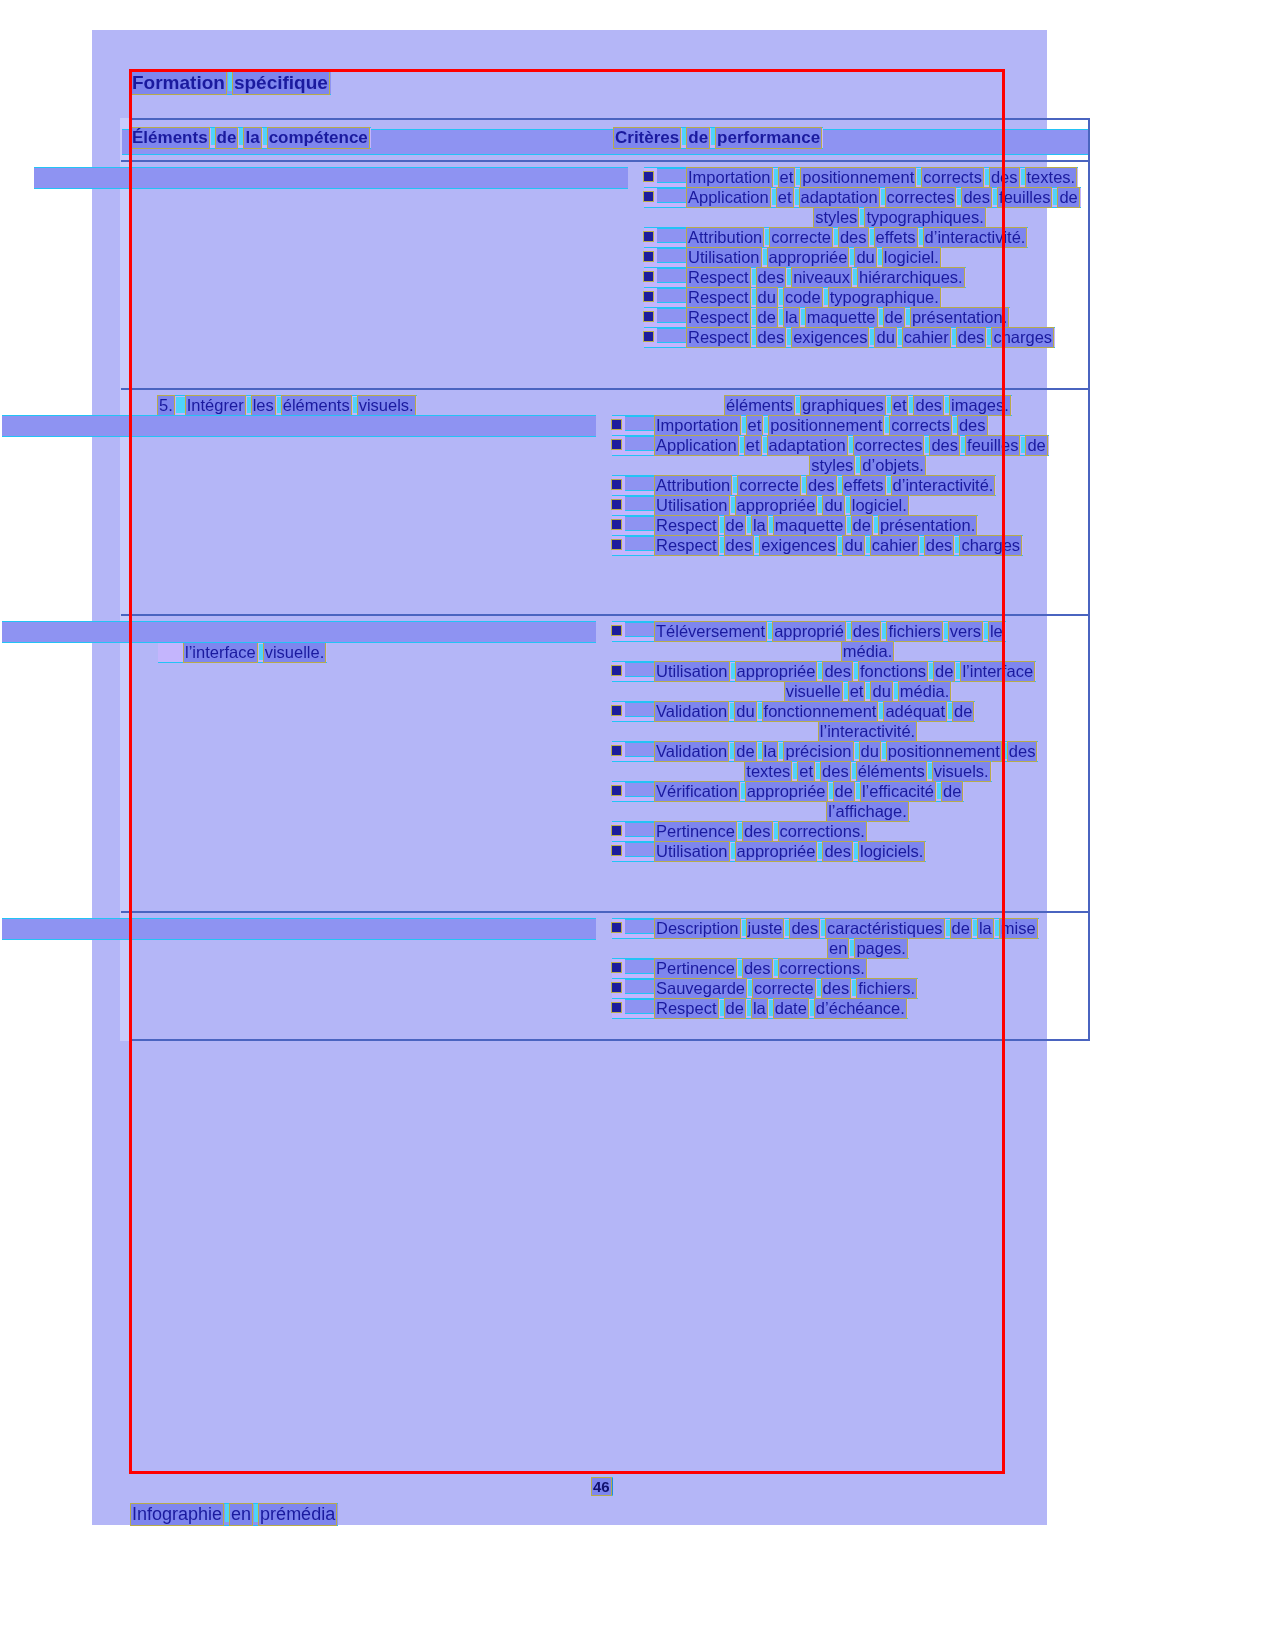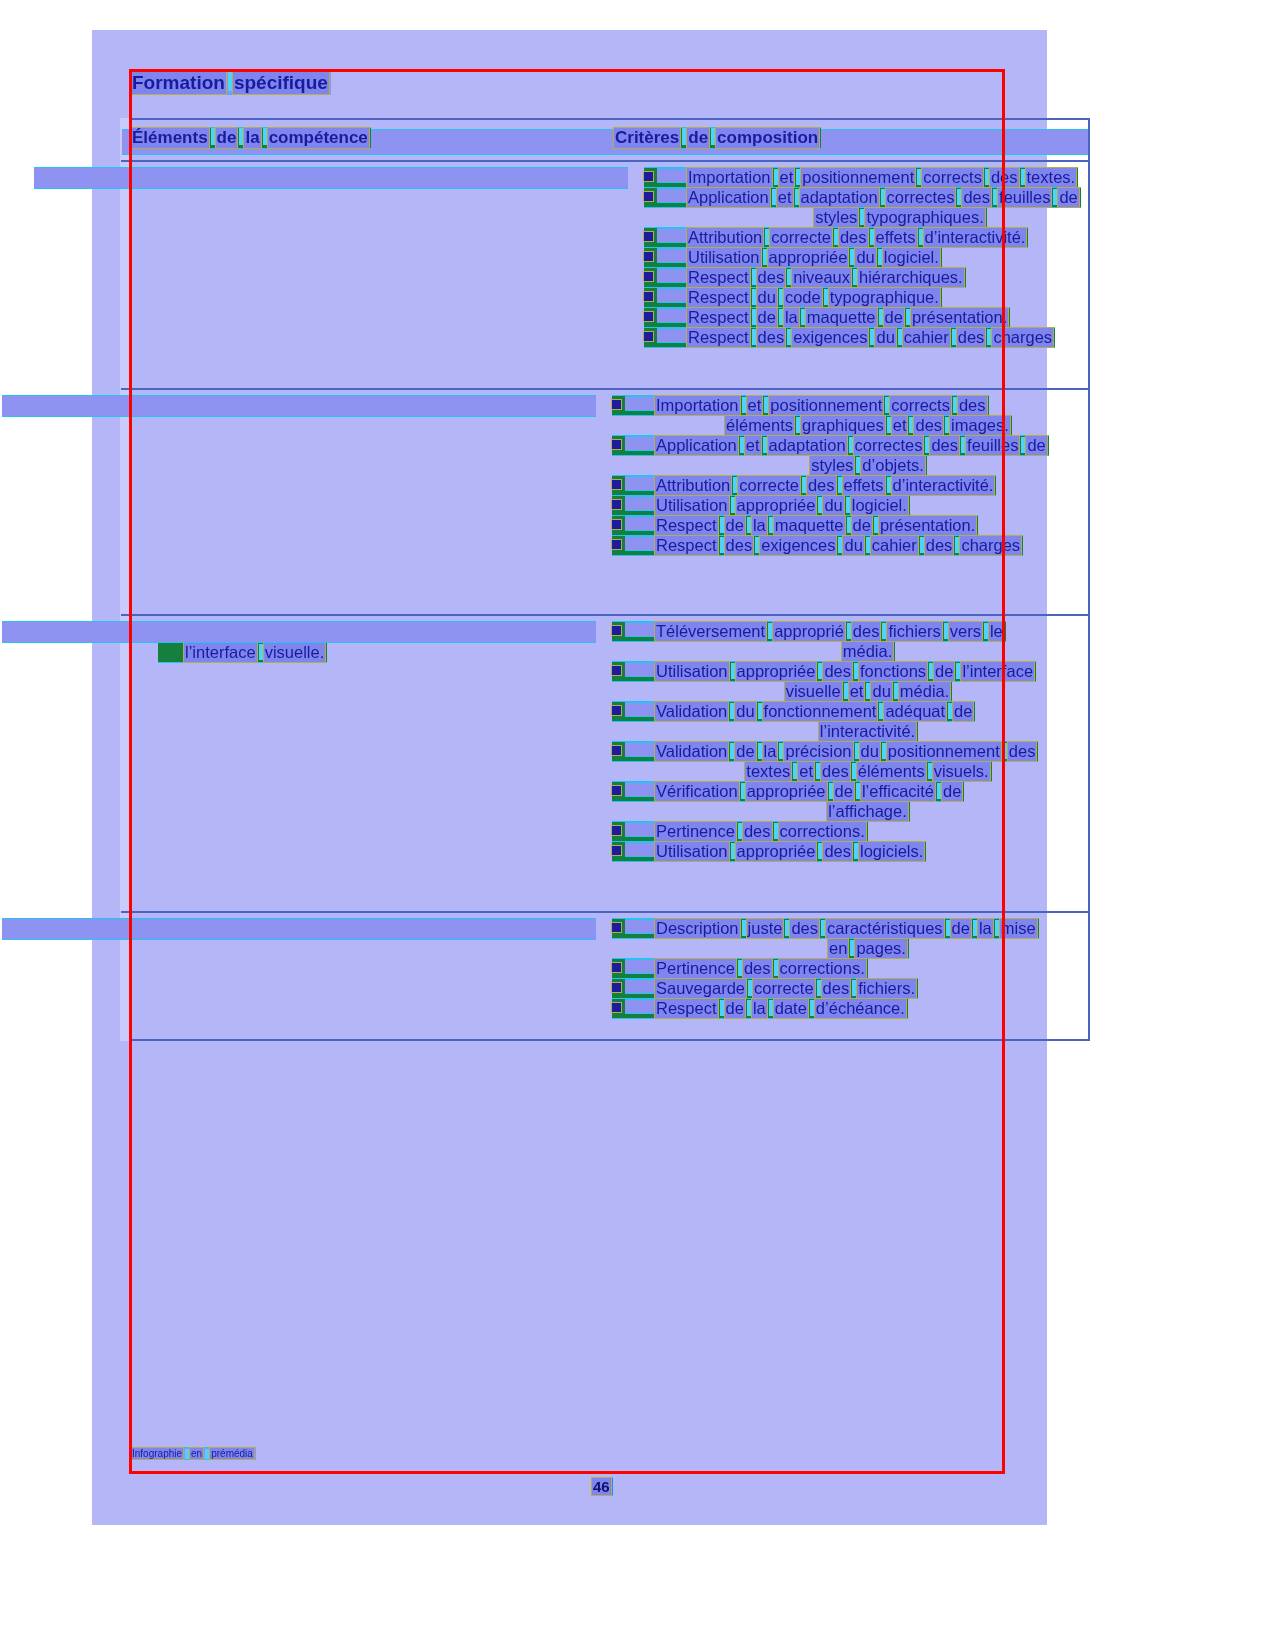--- a/index.html
+++ b/index.html
@@ -24,21 +24,21 @@
 
   
   #table-outline{
     position:absolute;left:120px;top:118px;width:970px;height:923px;
     border:2px solid #4a64c0;box-sizing:border-box;z-index:5;
   }
   .line{
     position:relative;
     white-space:nowrap;
     color:#1a1a9e;
-    background:#15803d;
+    background:#c4b5fd;
     box-shadow:0 1px 0 #23c3f5, 0 -1px 0 #23c3f5;
     display:inline-block;
   }
   .w{
     display:inline-block;
     background:#7e86ee;
     outline:1px solid #b7ab4b;
     margin-right:2px;
     padding:0 1px;
   }
@@ -82,21 +82,21 @@
     box-shadow:0 1px 0 #23c3f5,0 -1px 0 #23c3f5;vertical-align:1px;}
   .cont{display:block;margin-left:43px;text-align:center;}
 
   
   .leadstrip{
     position:absolute;left:-610px;width:594px;height:20px;background:#8e93f2;
     box-shadow:0 1px 0 #23c3f5,0 -1px 0 #23c3f5;z-index:-1;
   }
 
   
-  #footer-left{position:absolute;left:131px;top:1448px;font-size:10px;z-index:25;text-align:center;}
+  #footer-left{position:absolute;left:131px;top:1504px;font-size:18px;z-index:25;text-align:center;}
   #footer-page{position:absolute;left:592px;top:1478px;font-size:15px;font-weight:bold;z-index:25;}
   #footer-page .line{background:#1f8fe0;color:#10106e;}
   #footer-left .line{background:#8e93f2;}
 
   
   .edge-strip{position:absolute;left:120px;top:118px;width:9px;height:923px;background:#c9cbfb;z-index:6;}
 </style>
 </head>
 <body>
 
@@ -108,21 +108,21 @@
   <span class="line"><span class="w">Formation</span><span class="sp"></span><span class="w">spécifique</span></span>
 </div>
 
 <div id="table-outline"></div>
 
 <div class="hdr-band" style="top:130px;"></div>
 <div class="hdr-left">
   <span class="line"><span class="w">Éléments</span><span class="sp"></span><span class="w">de</span><span class="sp"></span><span class="w">la</span><span class="sp"></span><span class="w">compétence</span></span>
 </div>
 <div class="hdr-right">
-  <span class="line"><span class="w">Critères</span><span class="sp"></span><span class="w">de</span><span class="sp"></span><span class="w">composition</span></span>
+  <span class="line"><span class="w">Critères</span><span class="sp"></span><span class="w">de</span><span class="sp"></span><span class="w">performance</span></span>
 </div>
 
 <div class="rowsep" style="top:160px;"></div>
 <div class="rowsep" style="top:388px;"></div>
 <div class="rowsep" style="top:614px;"></div>
 <div class="rowsep" style="top:911px;"></div>
 
 <div id="rows-host">
     <div class="elem" style="left: 129px; top: 168px;">
       <div class="ln"><span class="line"><span class="w">4.</span><span class="sp"></span><span class="sp"></span><span class="w">Intégrer</span><span class="sp"></span><span class="w">les</span><span class="sp"></span><span class="w">textes.</span></span></div>
@@ -137,24 +137,24 @@
       <div class="item"><span class="line"><span class="bullet"></span><span class="bulletpad"></span><span class="w">Utilisation</span><span class="sp"></span><span class="w">appropriée</span><span class="sp"></span><span class="w">du</span><span class="sp"></span><span class="w">logiciel.</span></span></div>
       <div class="item"><span class="line"><span class="bullet"></span><span class="bulletpad"></span><span class="w">Respect</span><span class="sp"></span><span class="w">des</span><span class="sp"></span><span class="w">niveaux</span><span class="sp"></span><span class="w">hiérarchiques.</span></span></div>
       <div class="item"><span class="line"><span class="bullet"></span><span class="bulletpad"></span><span class="w">Respect</span><span class="sp"></span><span class="w">du</span><span class="sp"></span><span class="w">code</span><span class="sp"></span><span class="w">typographique.</span></span></div>
       <div class="item"><span class="line"><span class="bullet"></span><span class="bulletpad"></span><span class="w">Respect</span><span class="sp"></span><span class="w">de</span><span class="sp"></span><span class="w">la</span><span class="sp"></span><span class="w">maquette</span><span class="sp"></span><span class="w">de</span><span class="sp"></span><span class="w">présentation.</span></span></div>
       <div class="item"><span class="line"><span class="bullet"></span><span class="bulletpad"></span><span class="w">Respect</span><span class="sp"></span><span class="w">des</span><span class="sp"></span><span class="w">exigences</span><span class="sp"></span><span class="w">du</span><span class="sp"></span><span class="w">cahier</span><span class="sp"></span><span class="w">des</span><span class="sp"></span><span class="w">charges</span></span></div>
     </div>
     <div class="elem" style="left: 129px; top: 396px;">
       <div class="ln"><span class="line"><span class="w">5.</span><span class="sp"></span><span class="sp"></span><span class="w">Intégrer</span><span class="sp"></span><span class="w">les</span><span class="sp"></span><span class="w">éléments</span><span class="sp"></span><span class="w">visuels.</span></span></div>
     </div>
     <div class="crit" style="top: 396px;">
+      <div class="item">
+        <span class="cont"><span class="line"><span class="w">éléments</span><span class="sp"></span><span class="w">graphiques</span><span class="sp"></span><span class="w">et</span><span class="sp"></span><span class="w">des</span><span class="sp"></span><span class="w">images.</span></span></span>
+      </div>
       <div class="item"><span class="leadstrip"></span><span class="line"><span class="bullet"></span><span class="bulletpad"></span><span class="w">Importation</span><span class="sp"></span><span class="w">et</span><span class="sp"></span><span class="w">positionnement</span><span class="sp"></span><span class="w">corrects</span><span class="sp"></span><span class="w">des</span></span></div>
-      <div class="item">
-        <span class="cont"><span class="line"><span class="w">éléments</span><span class="sp"></span><span class="w">graphiques</span><span class="sp"></span><span class="w">et</span><span class="sp"></span><span class="w">des</span><span class="sp"></span><span class="w">images.</span></span></span>
-      </div>
       <div class="item"><span class="line"><span class="bullet"></span><span class="bulletpad"></span><span class="w">Application</span><span class="sp"></span><span class="w">et</span><span class="sp"></span><span class="w">adaptation</span><span class="sp"></span><span class="w">correctes</span><span class="sp"></span><span class="w">des</span><span class="sp"></span><span class="w">feuilles</span><span class="sp"></span><span class="w">de</span></span></div>
       <div class="item">
         <span class="cont"><span class="line"><span class="w">styles</span><span class="sp"></span><span class="w">d’objets.</span></span></span>
       </div>
       <div class="item"><span class="line"><span class="bullet"></span><span class="bulletpad"></span><span class="w">Attribution</span><span class="sp"></span><span class="w">correcte</span><span class="sp"></span><span class="w">des</span><span class="sp"></span><span class="w">effets</span><span class="sp"></span><span class="w">d’interactivité.</span></span></div>
       <div class="item"><span class="line"><span class="bullet"></span><span class="bulletpad"></span><span class="w">Utilisation</span><span class="sp"></span><span class="w">appropriée</span><span class="sp"></span><span class="w">du</span><span class="sp"></span><span class="w">logiciel.</span></span></div>
       <div class="item"><span class="line"><span class="bullet"></span><span class="bulletpad"></span><span class="w">Respect</span><span class="sp"></span><span class="w">de</span><span class="sp"></span><span class="w">la</span><span class="sp"></span><span class="w">maquette</span><span class="sp"></span><span class="w">de</span><span class="sp"></span><span class="w">présentation.</span></span></div>
       <div class="item"><span class="line"><span class="bullet"></span><span class="bulletpad"></span><span class="w">Respect</span><span class="sp"></span><span class="w">des</span><span class="sp"></span><span class="w">exigences</span><span class="sp"></span><span class="w">du</span><span class="sp"></span><span class="w">cahier</span><span class="sp"></span><span class="w">des</span><span class="sp"></span><span class="w">charges</span></span></div>
     </div>
     <div class="elem" style="left: 129px; top: 622px;">

